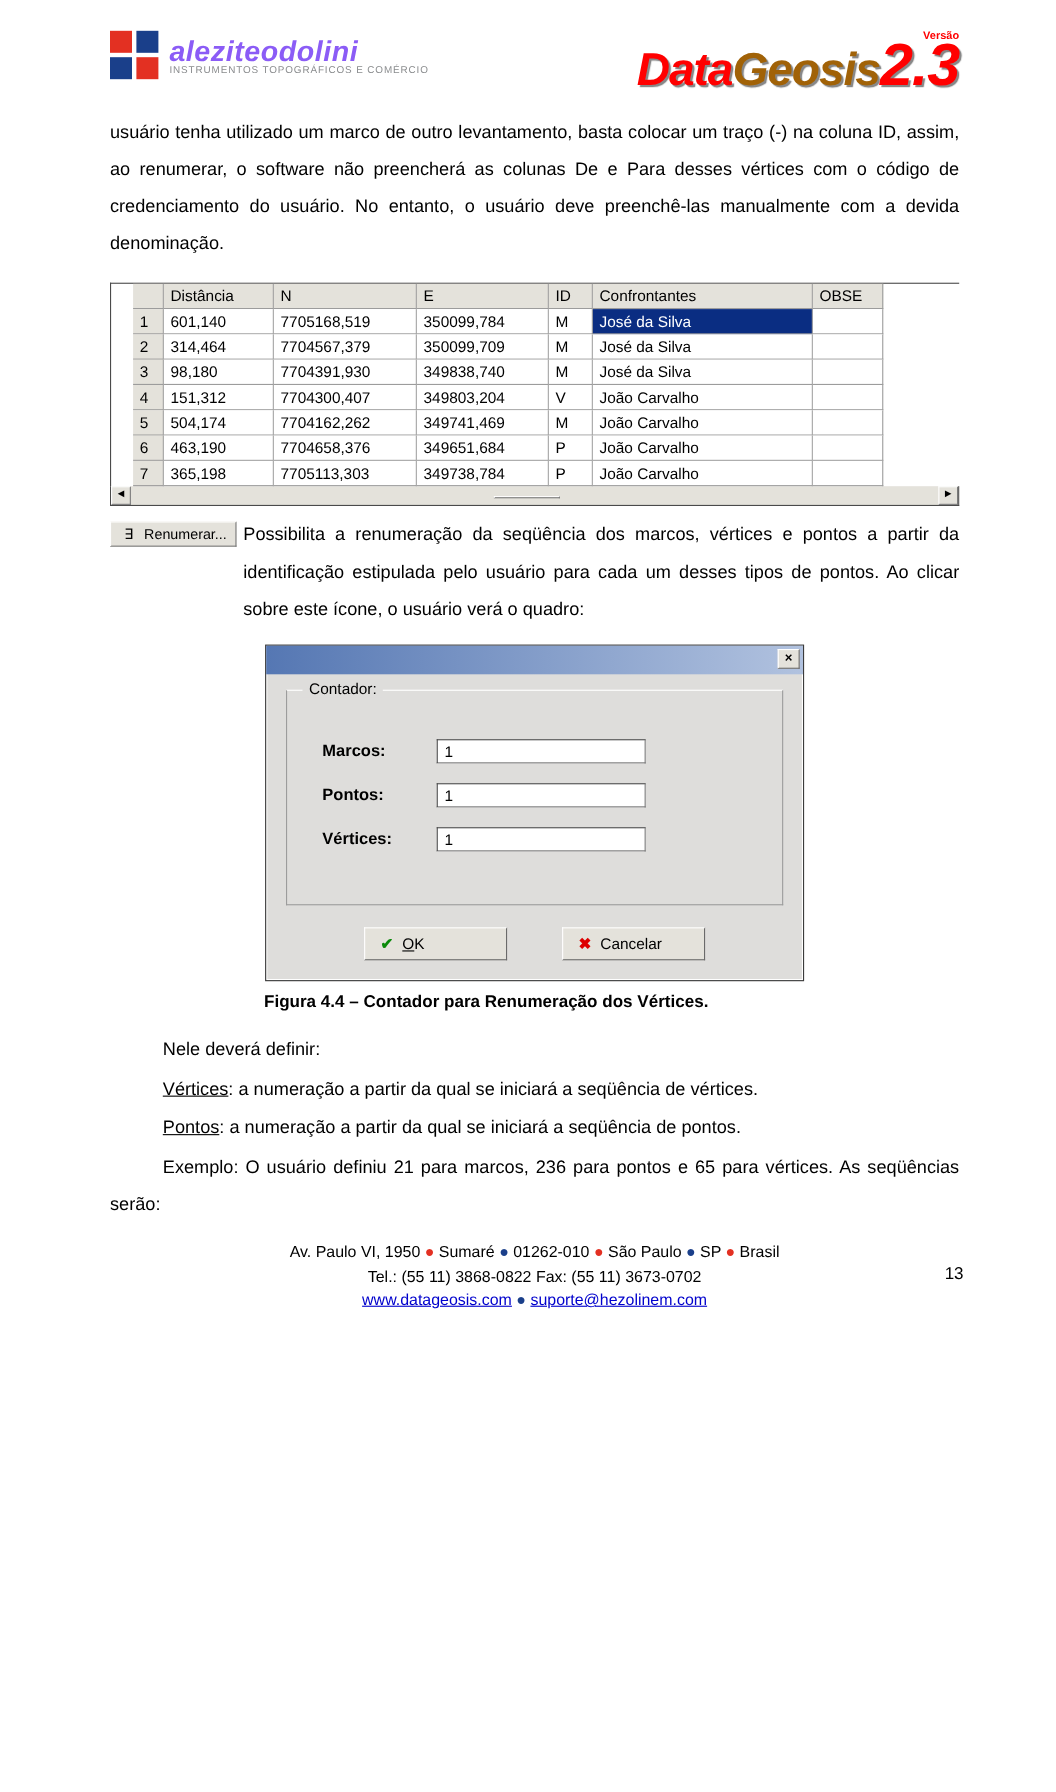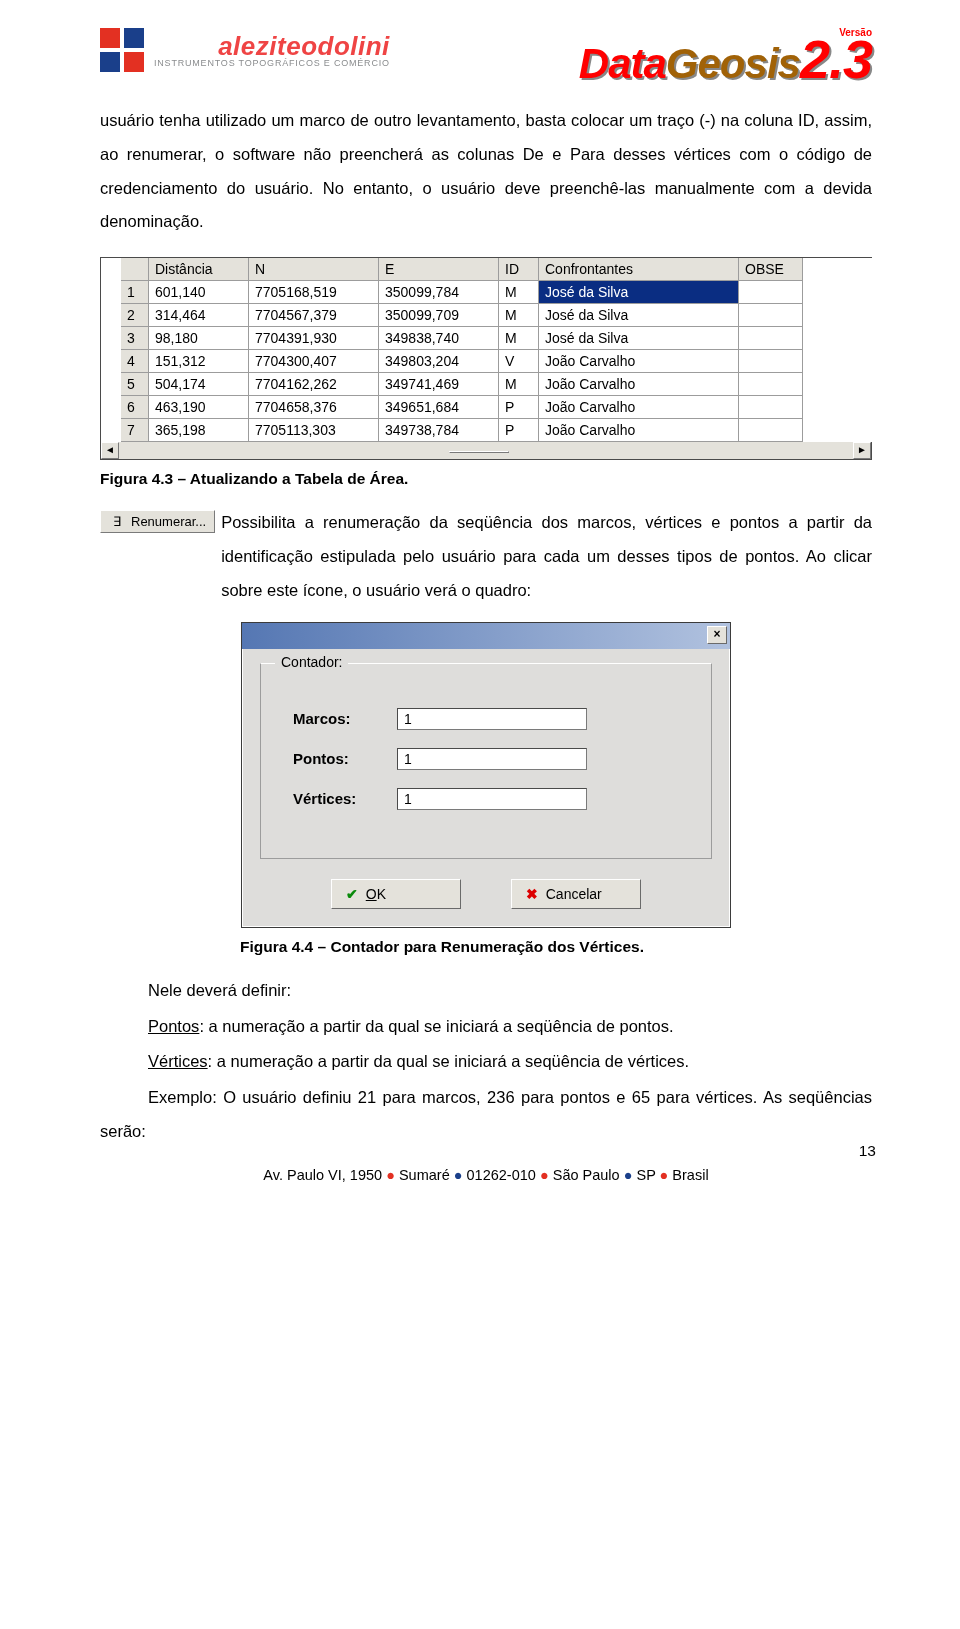--- a/index.html
+++ b/index.html
@@ -23,21 +23,21 @@
     color:var(--text);
     width:960px;
   }
   .page{padding:28px 88px 20px 100px;}
   
   .header-row{display:flex;align-items:flex-start;justify-content:space-between;margin-bottom:18px;}
   .logo-left{display:flex;align-items:center;gap:10px;}
   .lsq{display:flex;gap:4px;}
   .sq{width:20px;height:20px;}
   .brand-txt{line-height:1;}
-  .brand-name{font-size:26px;font-weight:bold;color:#ef4444;font-style:italic;letter-spacing:.5px;text-align:right;}
+  .brand-name{font-size:26px;font-weight:bold;color:#8b5cf6;font-style:italic;letter-spacing:.5px;}
   .brand-sub{font-size:9px;color:#8a8c8e;letter-spacing:.8px;}
   .logo-right{display:flex;align-items:flex-start;}
   .dg-wrap{line-height:1;}
   .dg{font-size:42px;font-weight:900;font-style:italic;letter-spacing:-1px;}
   .dg .d1{color:#ff0000;}
   .dg .d2{color:#a16207;}
   .dg .ver{font-size:54px;color:#ff0000;font-style:italic;}
   .versao{color:#ff0000;font-size:10px;font-weight:bold;display:block;text-align:right;margin-bottom:-6px;}
   .dg-shadow{filter:drop-shadow(2px 2px 0 #888);}
   
@@ -221,21 +221,20 @@
         <div></div>
       </div>
     <div class="scroll-h">
       <div class="sbtn">◄</div>
       <div class="strack">
           <div class="sthumb"></div>
         </div>
       <div class="sbtn">►</div>
     </div>
   </div>
-  <p class="caption">Figura 4.3 – Atualizando a Tabela de Área.</p>
 
   <div class="inline-row">
     <span class="btn-inline">
       <span class="renum-icon">∃</span>
       <span>Renumerar...</span>
     </span>
     <p class="body indent" style="flex:1;margin:0;"> Possibilita a renumeração da seqüência dos marcos, vértices e pontos a partir da identificação estipulada pelo usuário para cada um desses tipos de pontos. Ao clicar sobre este ícone, o usuário verá o quadro:</p>
   </div>
 
   <div class="dialog">
@@ -269,24 +268,30 @@
           <span class="x-icon">✖</span>
           <span>Cancelar</span>
         </div>
       </div>
     </div>
   </div>
 
   <p class="caption" style="text-align:left;margin-left:140px;">Figura 4.4 – Contador para Renumeração dos Vértices.</p>
 
   <p class="body" style="text-indent:48px;margin-bottom:2px;">Nele deverá definir:</p>
+  <p class="body" style="text-indent:48px;margin-bottom:2px;"><span class="uline">Vértices</span><span>: a numeração a partir da qual se iniciará a seqüência de vértices.</span></p>
   <p class="body" style="text-indent:48px;margin-bottom:2px;"><span class="uline">Pontos</span><span>: a numeração a partir da qual se iniciará a seqüência de pontos.</span></p>
-  <p class="body" style="text-indent:48px;margin-bottom:2px;"><span class="uline">Vértices</span><span>: a numeração a partir da qual se iniciará a seqüência de vértices.</span></p>
   <p class="body" style="text-indent:48px;">Exemplo: O usuário definiu 21 para marcos, 236 para pontos e 65 para vértices. As seqüências serão:</p>
 
   <div class="footer pagenum">
     <div>
       <span>Av. Paulo VI, 1950 </span><span class="dotr">●</span><span> Sumaré </span><span class="dotb">●</span><span> 01262-010 </span><span class="dotr">●</span><span> São Paulo </span><span class="dotb">●</span><span> SP </span><span class="dotr">●</span><span> Brasil</span>
     </div>
+    <div>Tel.: (55 11) 3868-0822 Fax: (55 11) 3673-0702</div>
+    <div>
+      <a>www.datageosis.com</a>
+      <span class="dotb">●</span>
+      <a>suporte@hezolinem.com</a>
+    </div>
     <div class="pn">13</div>
   </div>
 
 </div>
 
 </body></html>

